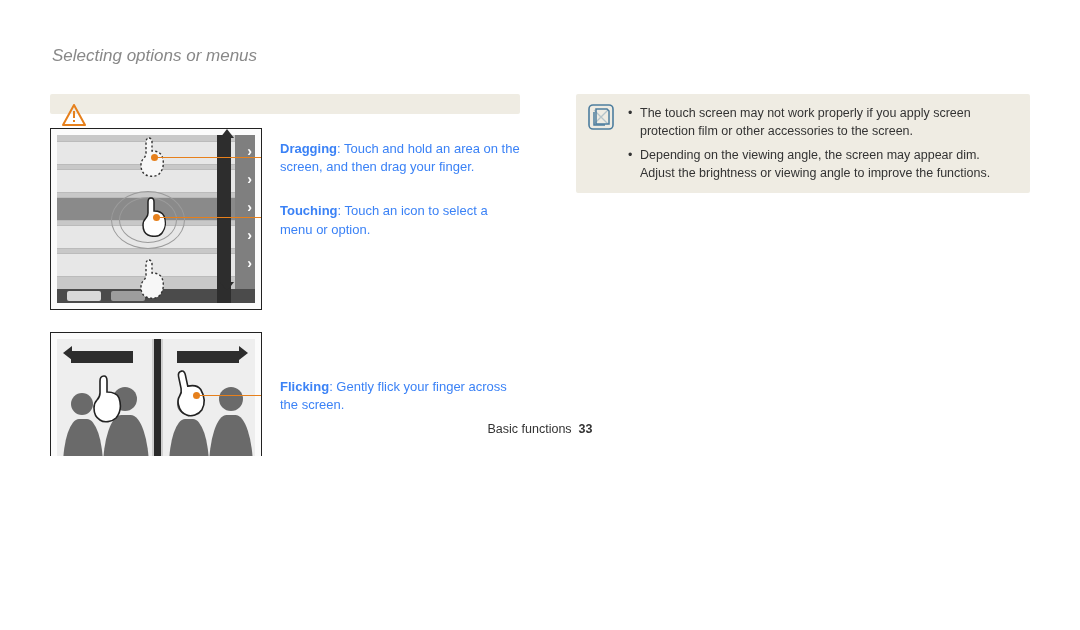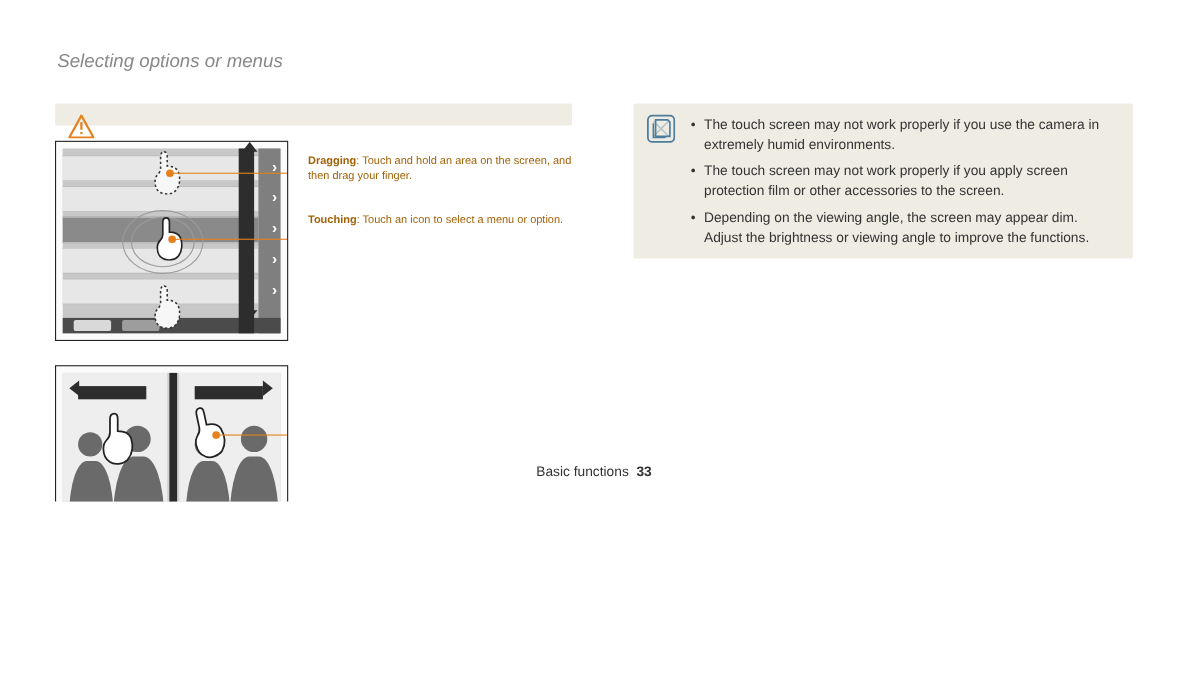--- a/index.html
+++ b/index.html
@@ -12,21 +12,21 @@
   .notice{background:#efece3;border-radius:2px;padding:10px 14px 10px 48px;position:relative;font-size:12.5px;line-height:1.45;color:#333;margin-bottom:14px}
   .notice.warn .icon{position:absolute;left:12px;top:10px;width:24px;height:22px}
   .notice.info{padding-left:52px}
   .notice.info .icon{position:absolute;left:12px;top:10px;width:26px;height:26px}
   .notice ul{margin:0;padding-left:0;list-style:none}
   .notice ul li{position:relative;padding-left:12px;margin-bottom:6px}
   .notice ul li:last-child{margin-bottom:0}
   .notice ul li::before{content:"•";position:absolute;left:0;top:0;color:#333}
   .fig-row{display:flex;align-items:flex-start;gap:18px;margin-bottom:22px}
   .fig-box{flex:0 0 210px;height:180px;border:1.5px solid #222;position:relative;background:#fbfbfb;overflow:hidden}
-  .labels{flex:1;font-size:10px;line-height:1.4;color:#a16207;padding-top:12px}
+  .labels{flex:1;font-size:13px;line-height:1.4;color:#3b82f6;padding-top:12px}
   .label-block{margin-bottom:26px}
   .label-block b{font-weight:700}
   .leader{position:absolute;height:1px;background:#e6801c}
   .leader .dot{position:absolute;left:-6px;top:-3px;width:7px;height:7px;border-radius:50%;background:#e6801c}
   .footer{position:absolute;left:0;right:0;bottom:20px;text-align:center;font-size:12.5px;color:#333}
   .footer b{font-weight:700}
 
   
   .fig-box.f1 .bg{position:absolute;inset:6px;background:#c8c8c8}
   .fig-box.f1 .row{position:absolute;left:6px;right:26px;height:22px;background:#e7e7e7;border-top:1px solid #bbb;border-bottom:1px solid #bbb}
@@ -165,37 +165,41 @@
           <div class="finger" style="left:118px;top:34px;transform:rotate(-12deg)">
             <svg viewBox="0 0 40 50">
                 <path d="M17 3c2 0 3 2 3 5v11c5 0 10 1 12 6 2 6 2 14-3 20-4 4-12 5-16 2-5-3-6-8-6-12 0-4 1-6 3-8 2-2 3-4 3-7V8c0-3 1-5 4-5z" fill="#fff" stroke="#222" stroke-width="1.6"></path>
               </svg>
           </div>
 
           <div class="leader" style="left:148px;top:62px;width:80px">
               <div class="dot"></div>
             </div>
         </div>
+        <div class="labels" style="padding-top:46px">
+          <div class="label-block">
+            <b>Flicking</b><span>: Gently flick your finger across the screen.</span>
+          </div>
+        </div>
       </div>
 
     </div>
 
     <div class="col-right">
       <div class="notice info">
         <span class="icon">
           <svg viewBox="0 0 26 26">
               <rect x="1" y="1" width="24" height="24" rx="4" fill="none" stroke="#4d7d9e" stroke-width="1.6"></rect>
               <path d="M6 6l14 14M6 20l14-14" stroke="#4d7d9e" stroke-width="1.4" opacity="0.35"></path>
               <path d="M9 6h12M9 6v12" stroke="#4d7d9e" stroke-width="1.6" fill="none" transform="rotate(8 13 13)" opacity="0"></path>
               <path d="M8 5h11l2 2v13H8z" fill="none" stroke="#4d7d9e" stroke-width="1.5"></path>
               <path d="M6 8v13h11" fill="none" stroke="#4d7d9e" stroke-width="1.5"></path>
             </svg>
         </span>
         <ul>
-          <li>The touch screen may not work properly if you use the camera in extremely humid environments.</li>
           <li>The touch screen may not work properly if you apply screen protection film or other accessories to the screen.</li>
           <li>Depending on the viewing angle, the screen may appear dim. Adjust the brightness or viewing angle to improve the functions.</li>
         </ul>
       </div>
     </div>
 
   </div>
 
   <div class="footer">
     <span>Basic functions</span>&nbsp;&nbsp;<b>33</b>

